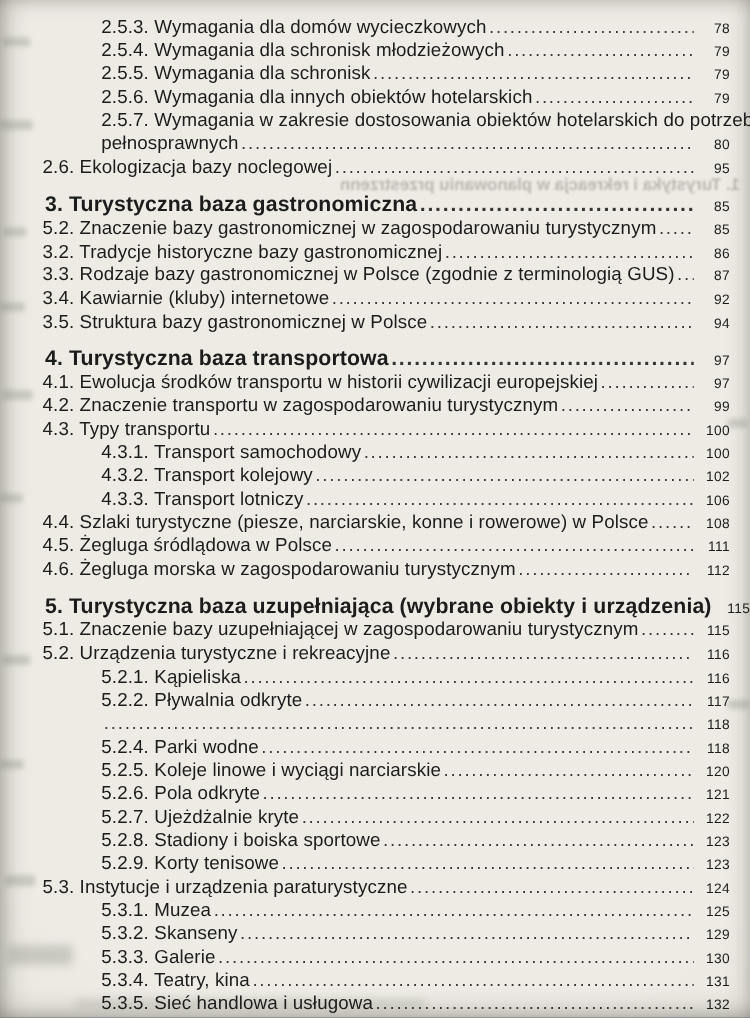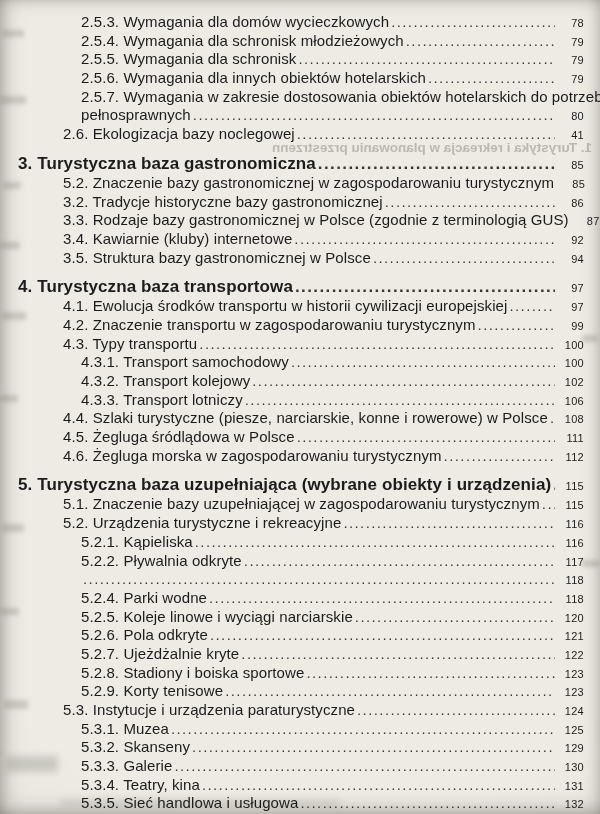--- a/index.html
+++ b/index.html
@@ -45,22 +45,22 @@
   .row .leader::after {
     content: "..................................................................................................................................................................";
   }
   .row .pagenum {
     min-width: 26px;
     text-align: right;
     font-weight: normal;
     font-size: 11px;
     letter-spacing: 0.3px;
   }
-  .lvl1 { padding-left: 18px; font-weight: bold; font-size: 17px; height: 21px; line-height: 21px; letter-spacing: -0.2px; }
-  .lvl2 { padding-left: 34px; margin-left: 29px; }
+  .lvl1 { padding-left: 36px; font-weight: bold; font-size: 17px; height: 21px; line-height: 21px; letter-spacing: -0.2px; }
+  .lvl2 { padding-left: 34px; }
   .lvl3 { padding-left: 81px; }
   .gap  { margin-top: 9px; }
 
   
   .ghost-layer { position: absolute; inset: 0; pointer-events: none; }
   .ghost-text {
     position: absolute;
     top: 140px; right: 8px;
     width: 320px;
     font-size: 13.5px;
@@ -126,21 +126,21 @@
 
     </div>
       <div class="row lvl3">
       <span class="title">pełnosprawnych</span>
       <span class="leader"></span>
       <span class="pagenum">80</span>
     </div>
       <div class="row lvl2">
       <span class="title">2.6. Ekologizacja bazy noclegowej</span>
       <span class="leader"></span>
-      <span class="pagenum">41</span>
+      <span class="pagenum">95</span>
     </div>
       <div class="row lvl1 bold gap">
       <span class="title">3. Turystyczna baza gastronomiczna</span>
       <span class="leader"></span>
       <span class="pagenum">85</span>
     </div>
       <div class="row lvl2">
       <span class="title">5.2. Znaczenie bazy gastronomicznej w zagospodarowaniu turystycznym</span>
       <span class="leader"></span>
       <span class="pagenum">85</span>

